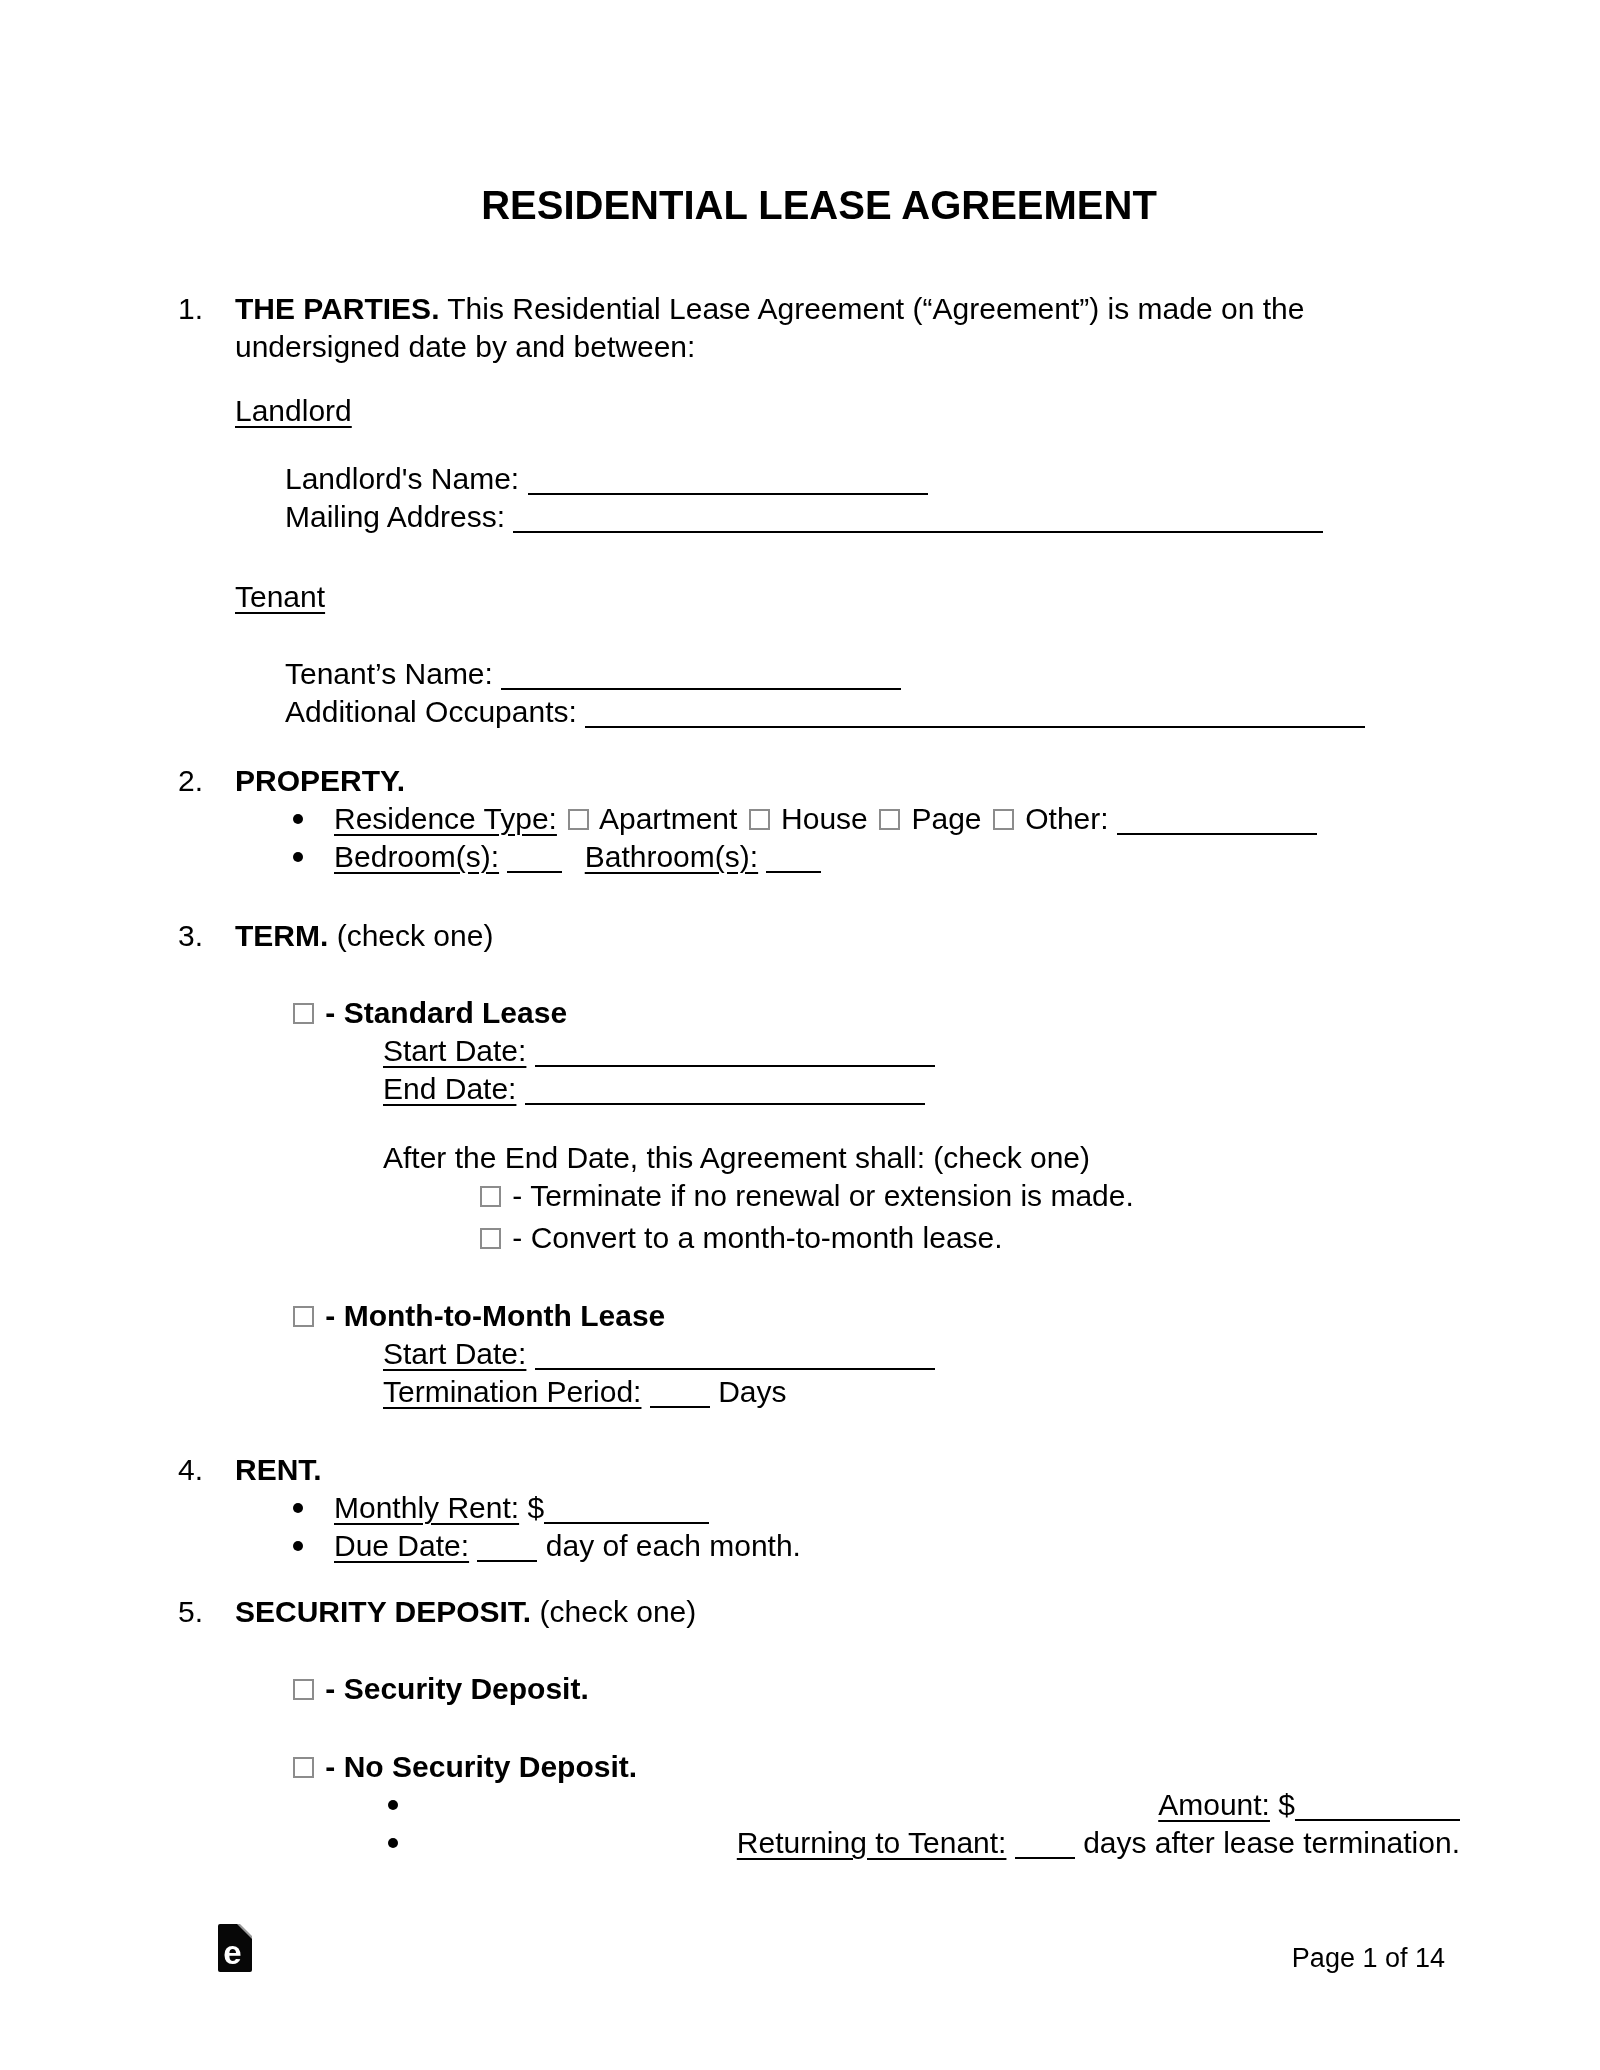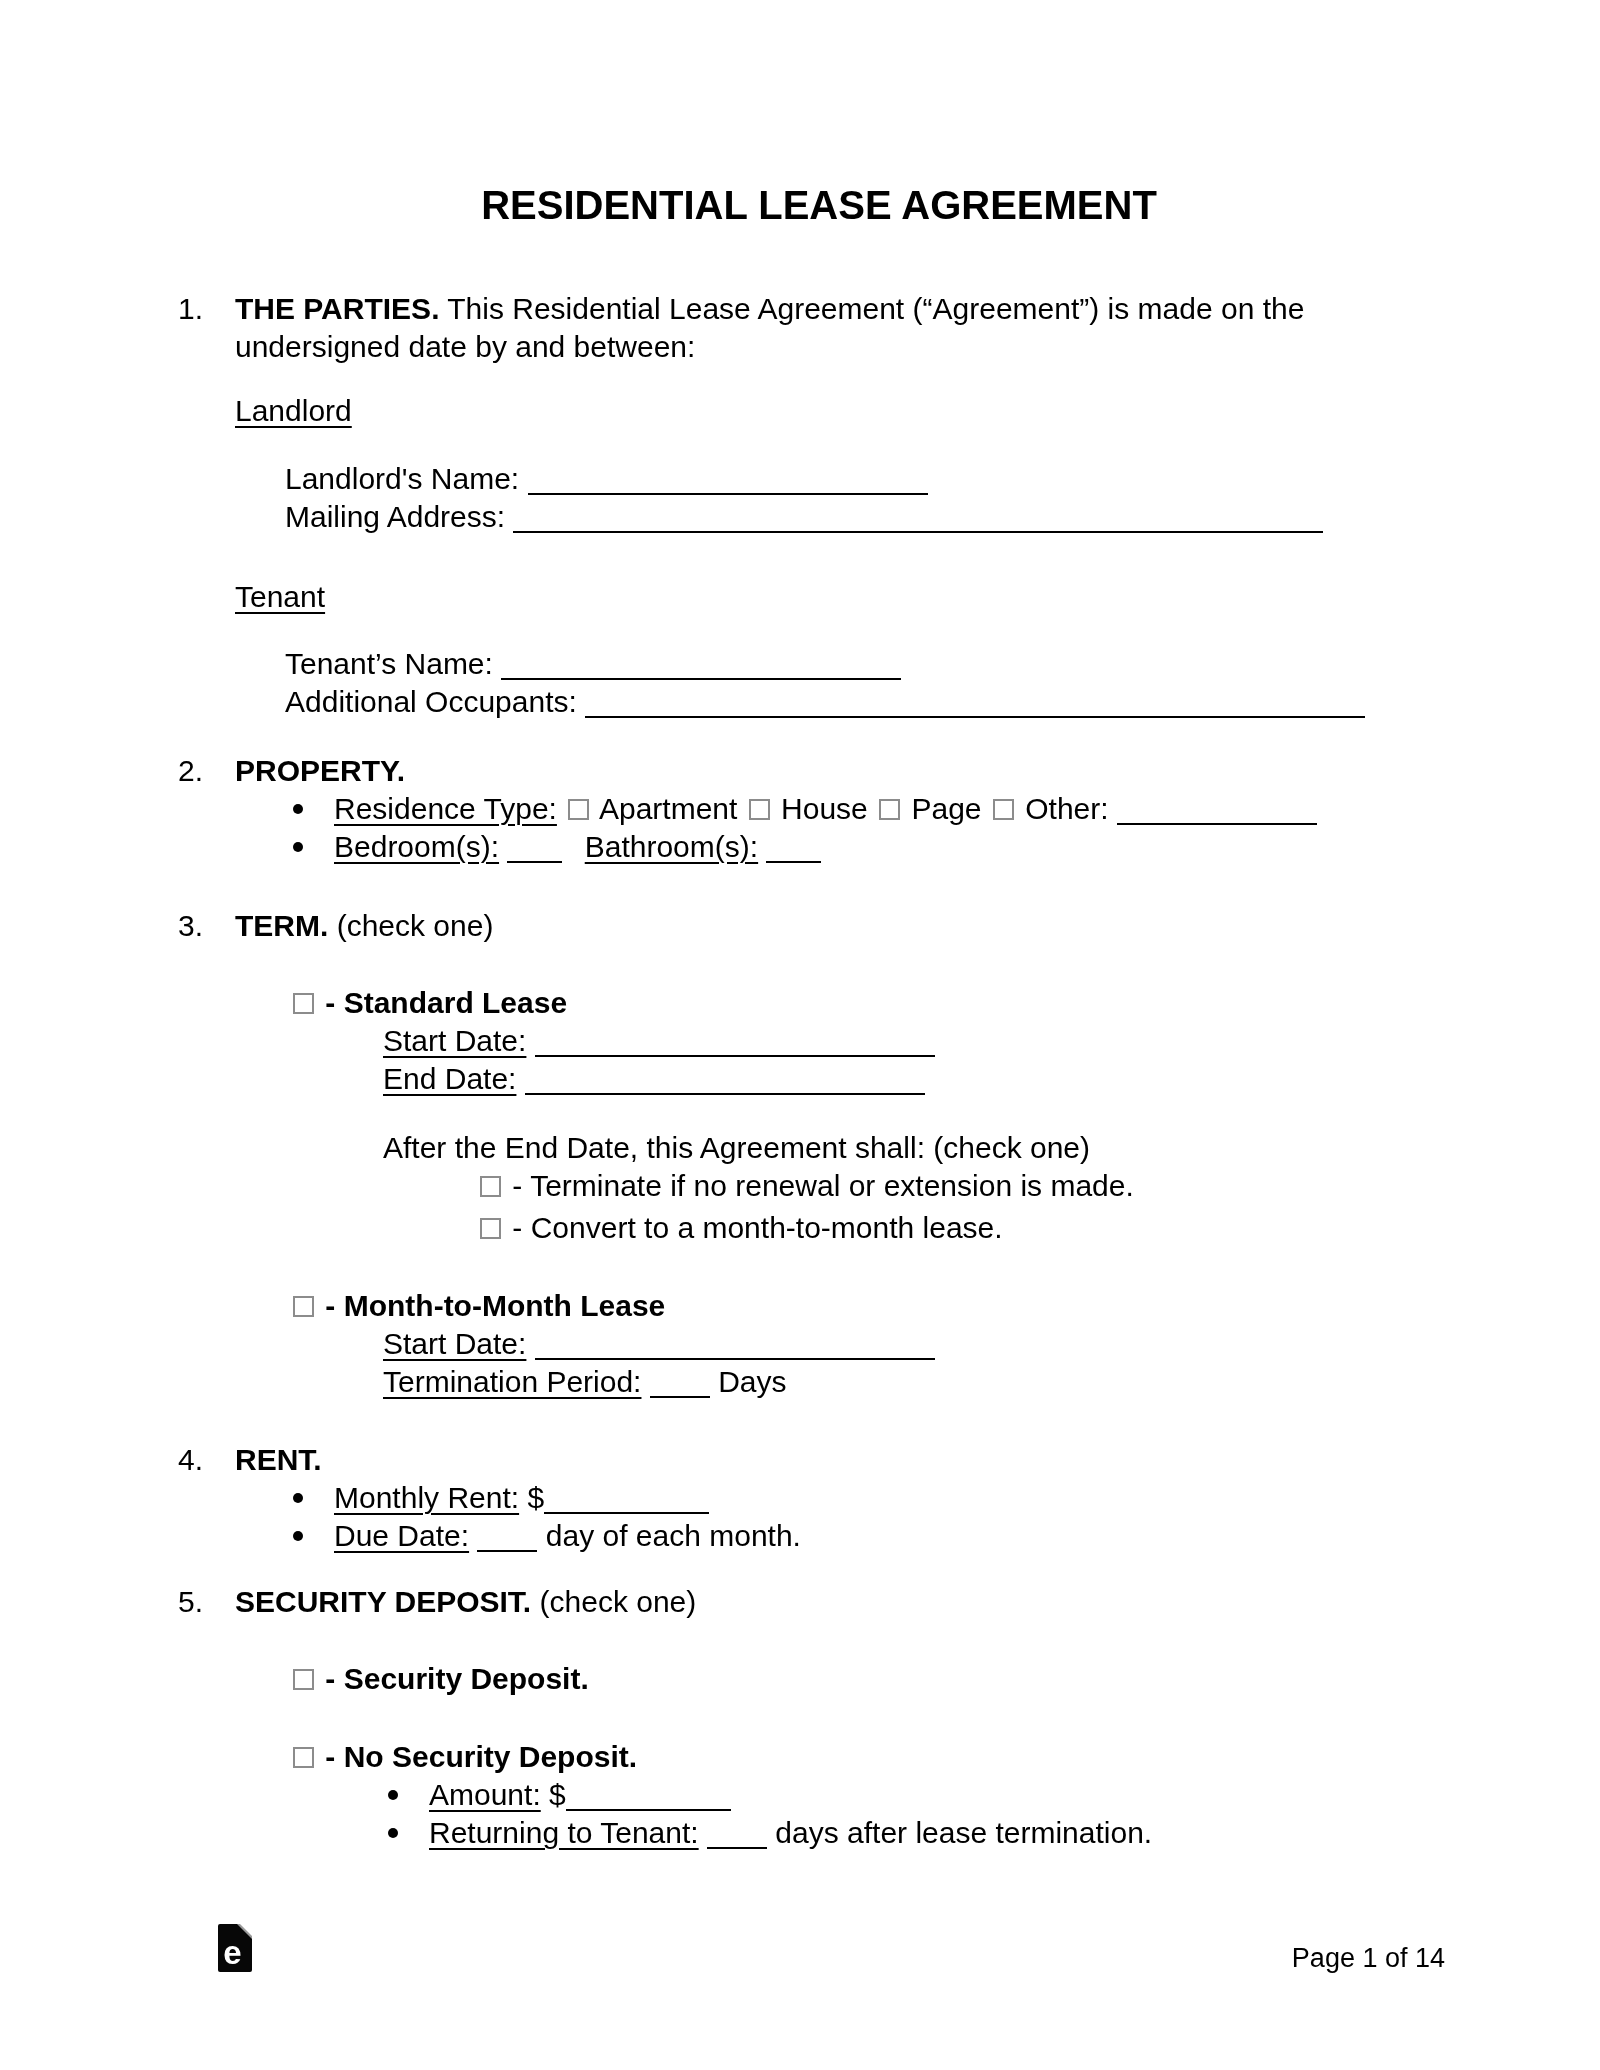--- a/index.html
+++ b/index.html
@@ -28,30 +28,30 @@
   .b400{width:400px}.b810{width:810px}.b780{width:780px}.b818{width:818px}
   .b200{width:200px}.b165{width:165px}.b60{width:60px}.b55{width:55px}
   .gapr{margin-right:14px}
   .cb{
     display:inline-block;width:17px;height:17px;
     border:2px solid #8c8c8c;background:#fff;
     vertical-align:-1px;margin:0 3px;
   }
   .li{display:flex;}
   .liml1{margin-left:50px;}
-  .liml2{margin-left:145px;}
+  .liml2{margin-left:145px;text-align:right;}
   .dotw{flex:0 0 49px;box-sizing:border-box;padding-left:8px;}
   .dot{display:block;width:10px;height:10px;border-radius:50%;background:#000;margin-top:14px;}
   .litext{flex:1;min-width:0;}
   .ind1{margin-left:50px;}
   .cbr{margin-left:55px;}
   .ind2{margin-left:148px;}
   .cbr2{margin-left:242px;}
   .s1{margin-top:63px}.s2{margin-top:31px}.s3{margin-top:41px}.s4{margin-top:40px}.s5{margin-top:28px}
-  .mt26{margin-top:26px}.mt30{margin-top:30px}.mt42{margin-top:42px}.mt29{margin-top:29px}
+  .mt26{margin-top:26px}.mt30{margin-top:30px}.mt42{margin-top:42px}.mt29{margin-top:39px}
   .std{margin-top:39px}.after{margin-top:31px}.cvt{margin-top:4px}.m2m{margin-top:40px}
   .nodep{margin-top:40px}.dep{margin-top:39px}
   .logo{position:absolute;left:218px;top:1924px;width:34px;height:48px;background:#070707;border-radius:2px;}
   .fold-line{position:absolute;top:0;right:0;width:0;height:0;border-top:15px solid #9a9a9a;border-left:15px solid transparent;}
   .fold{position:absolute;top:0;right:0;width:0;height:0;border-top:12px solid #ffffff;border-left:12px solid transparent;}
   .logo-e{position:absolute;left:0;top:9px;right:5px;bottom:0;display:flex;align-items:center;justify-content:center;color:#fff;font-weight:bold;font-size:33px;line-height:1;}
   .pagenum{position:absolute;right:155px;top:1942px;font-size:27px;line-height:32px;}
 </style>
 </head>
 <body>

